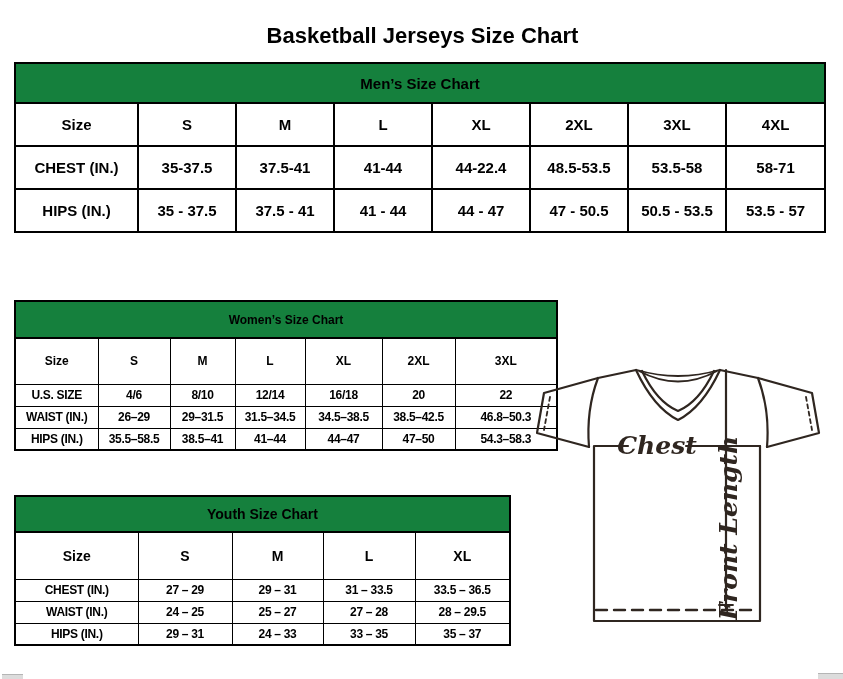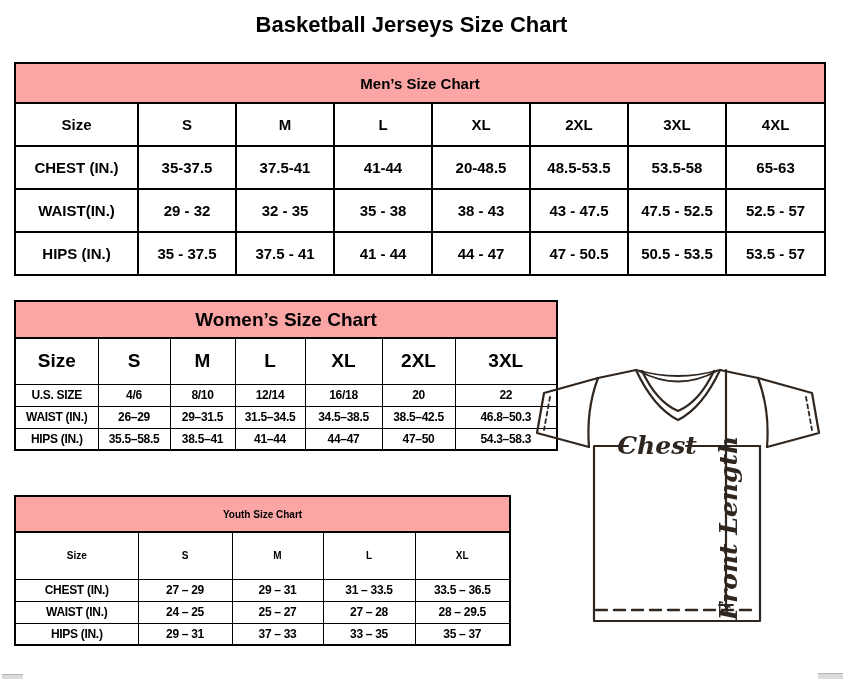--- a/index.html
+++ b/index.html
@@ -2,45 +2,45 @@
 <html><head>
 <meta charset="utf-8">
 <style>
   html,body{margin:0;padding:0;}
   body{
     width:843px;height:679px;position:relative;background:#ffffff;
     font-family:"Liberation Sans",sans-serif;color:#000;overflow:hidden;
   }
   .page-title{
     position:absolute;top:5px;left:0;width:809px;text-align:center;
-    font-size:22px;font-weight:bold;margin:7px;letter-spacing:0px;
+    font-size:22px;font-weight:bold;margin:18px;letter-spacing:0px;
   }
   table{border-collapse:collapse;position:absolute;table-layout:fixed;background:#fff;}
   td{
     text-align:center;vertical-align:middle;font-weight:bold;
     padding:0;overflow:hidden;white-space:nowrap;
   }
-  .band-cell{background:#fca5a5;font-size:17px;}
+  .band-cell{background:#15803d;font-size:17px;}
   
   .men{left:14px;top:62px;width:810px;border:2px solid #000;}
   .men td{border:2px solid #000;font-size:15px;}
   .men .band-row{height:40px;}
   .men .hdr-row{height:43px;}
   .men .data-row{height:43px;}
   
   .women{left:14px;top:300px;width:542px;border:2px solid #000;}
-  .women td{border:1px solid #000;font-size:19px;}
+  .women td{border:1px solid #000;font-size:12px;}
   .women .band-row{height:37px;}
   .women .band-cell{border:2px solid #000;}
   .women .hdr-row{height:46px;}
   .women .data-row{height:22px;}
   .women .data-row td{font-size:12px;letter-spacing:-0.3px;}
   
   .youth{left:14px;top:495px;width:495px;border:2px solid #000;}
-  .youth td{border:1px solid #000;font-size:10px;}
+  .youth td{border:1px solid #000;font-size:14px;}
   .youth .band-row{height:36px;}
   .youth .band-cell{border:2px solid #000;}
   .youth .hdr-row{height:47px;}
   .youth .data-row{height:22px;}
   .youth .data-row td{font-size:12px;letter-spacing:-0.3px;}
   
   .jersey-wrap{position:absolute;left:536px;top:358px;width:287px;height:307px;}
   .jersey-wrap svg{display:block;}
   .diagram-label{
     font-family:"DejaVu Serif",serif;font-style:italic;font-weight:bold;
@@ -79,34 +79,24 @@
     <td>XL</td>
     <td>2XL</td>
     <td>3XL</td>
     <td>4XL</td>
   </tr>
   <tr class="data-row">
     <td>CHEST (IN.)</td>
     <td>35-37.5</td>
     <td>37.5-41</td>
     <td>41-44</td>
-    <td>20-48.5</td>
+    <td>44-22.4</td>
     <td>48.5-53.5</td>
     <td>53.5-58</td>
-    <td>65-63</td>
-  </tr>
-  <tr class="data-row">
-    <td>WAIST(IN.)</td>
-    <td>29 - 32</td>
-    <td>32 - 35</td>
-    <td>35 - 38</td>
-    <td>38 - 43</td>
-    <td>43 - 47.5</td>
-    <td>47.5 - 52.5</td>
-    <td>52.5 - 57</td>
+    <td>58-71</td>
   </tr>
   <tr class="data-row">
     <td>HIPS (IN.)</td>
     <td>35 - 37.5</td>
     <td>37.5 - 41</td>
     <td>41 - 44</td>
     <td>44 - 47</td>
     <td>47 - 50.5</td>
     <td>50.5 - 53.5</td>
     <td>53.5 - 57</td>
@@ -196,21 +186,21 @@
   <tr class="data-row">
     <td>WAIST (IN.)</td>
     <td>24 – 25</td>
     <td>25 – 27</td>
     <td>27 – 28</td>
     <td>28 – 29.5</td>
   </tr>
   <tr class="data-row">
     <td>HIPS (IN.)</td>
     <td>29 – 31</td>
-    <td>37 – 33</td>
+    <td>24 – 33</td>
     <td>33 – 35</td>
     <td>35 – 37</td>
   </tr>
 </tbody>
   </table>
 
 <div class="jersey-wrap">
   <svg width="287" height="307" viewBox="0 0 287 307" fill="none" stroke="#2f2620" stroke-width="2.2" stroke-linecap="round" stroke-linejoin="round">
 
     <g>

